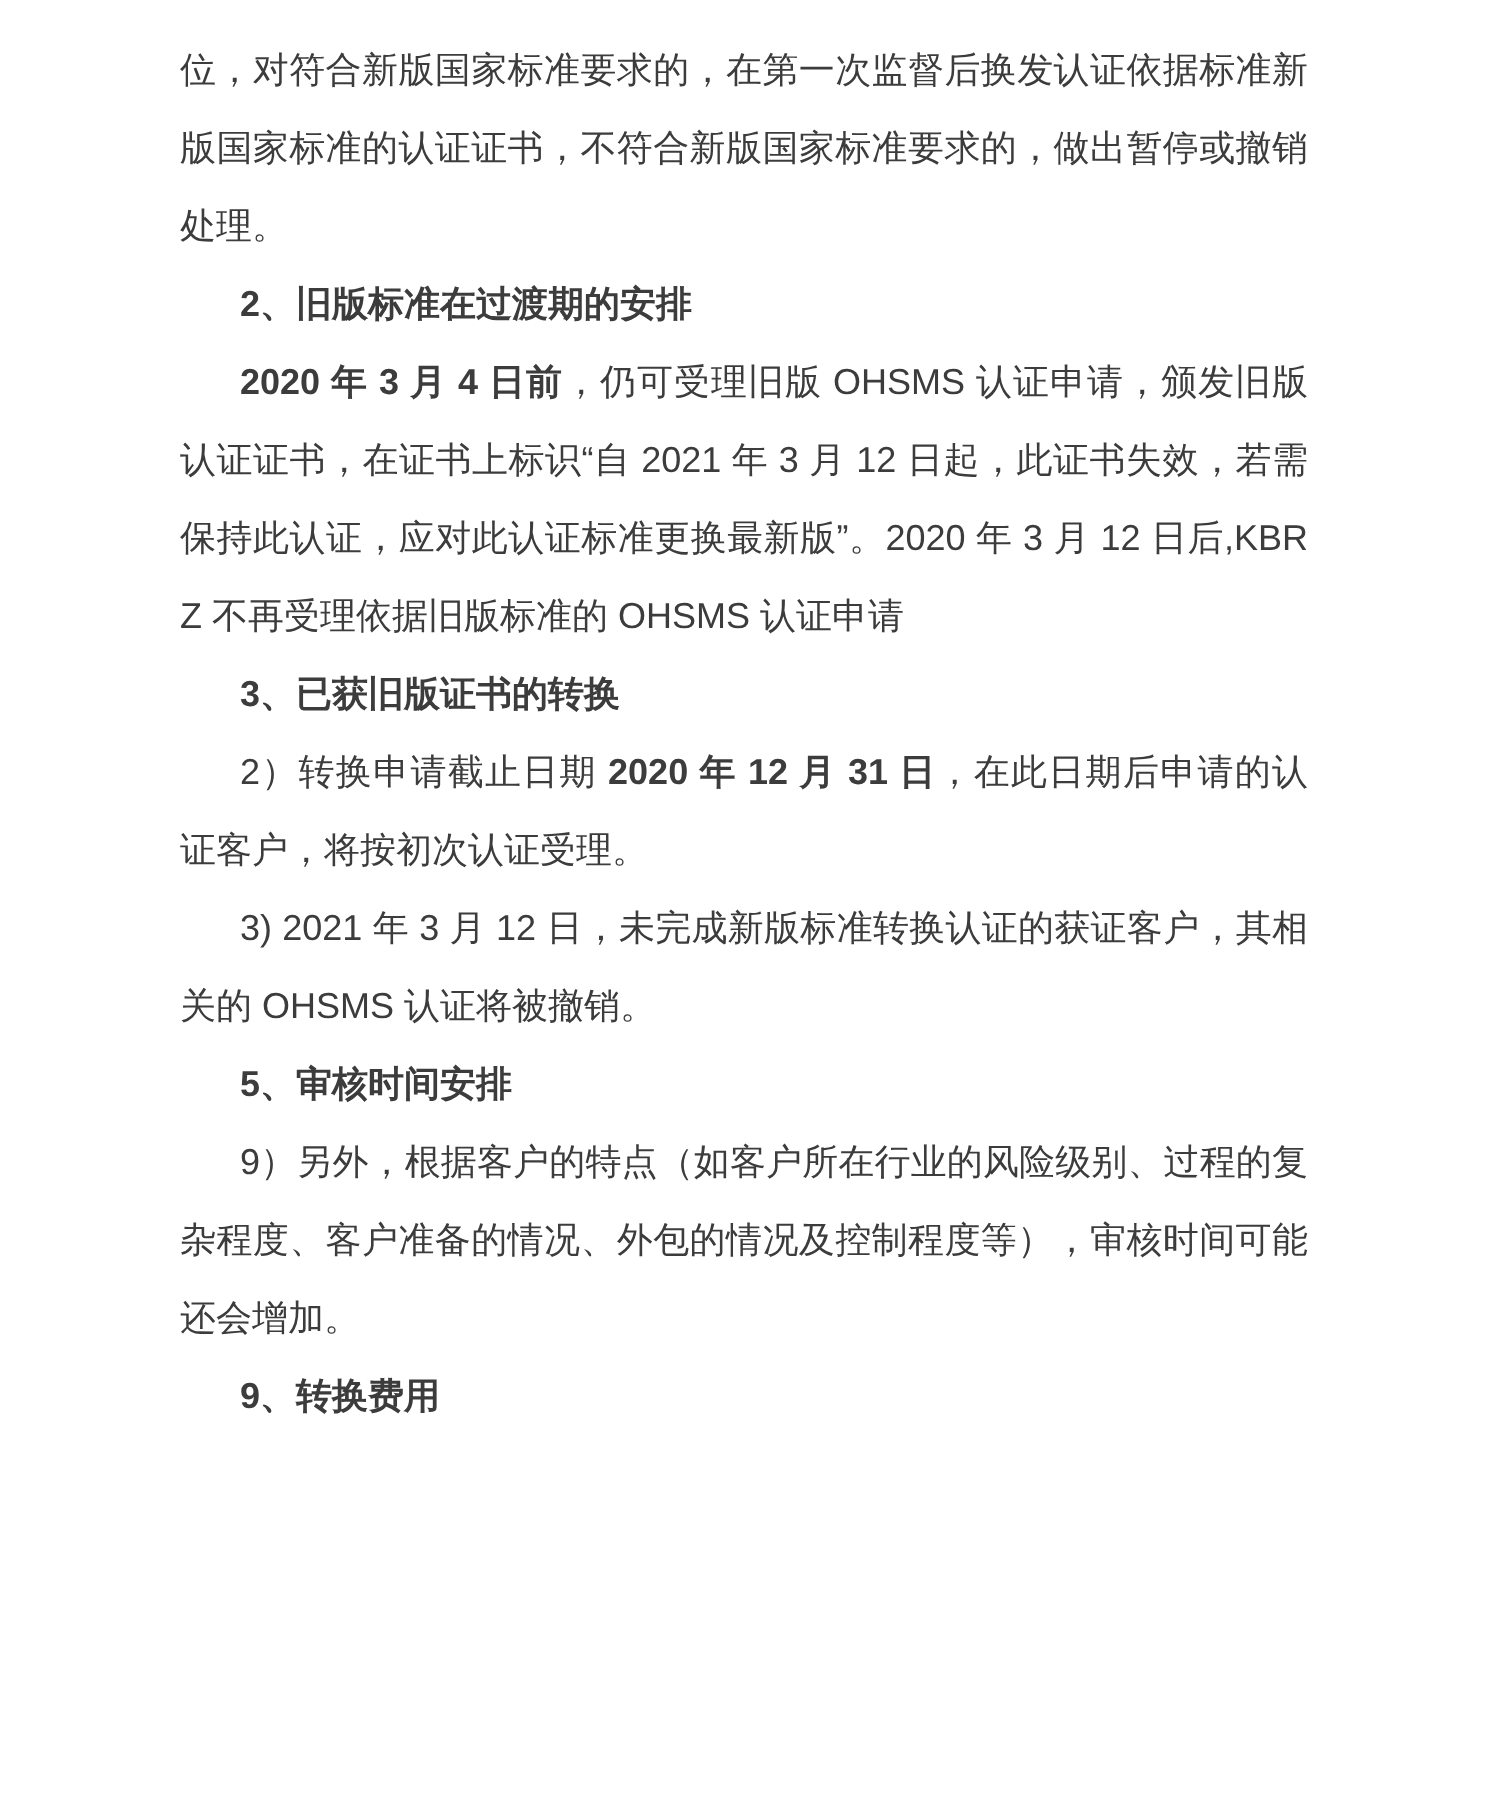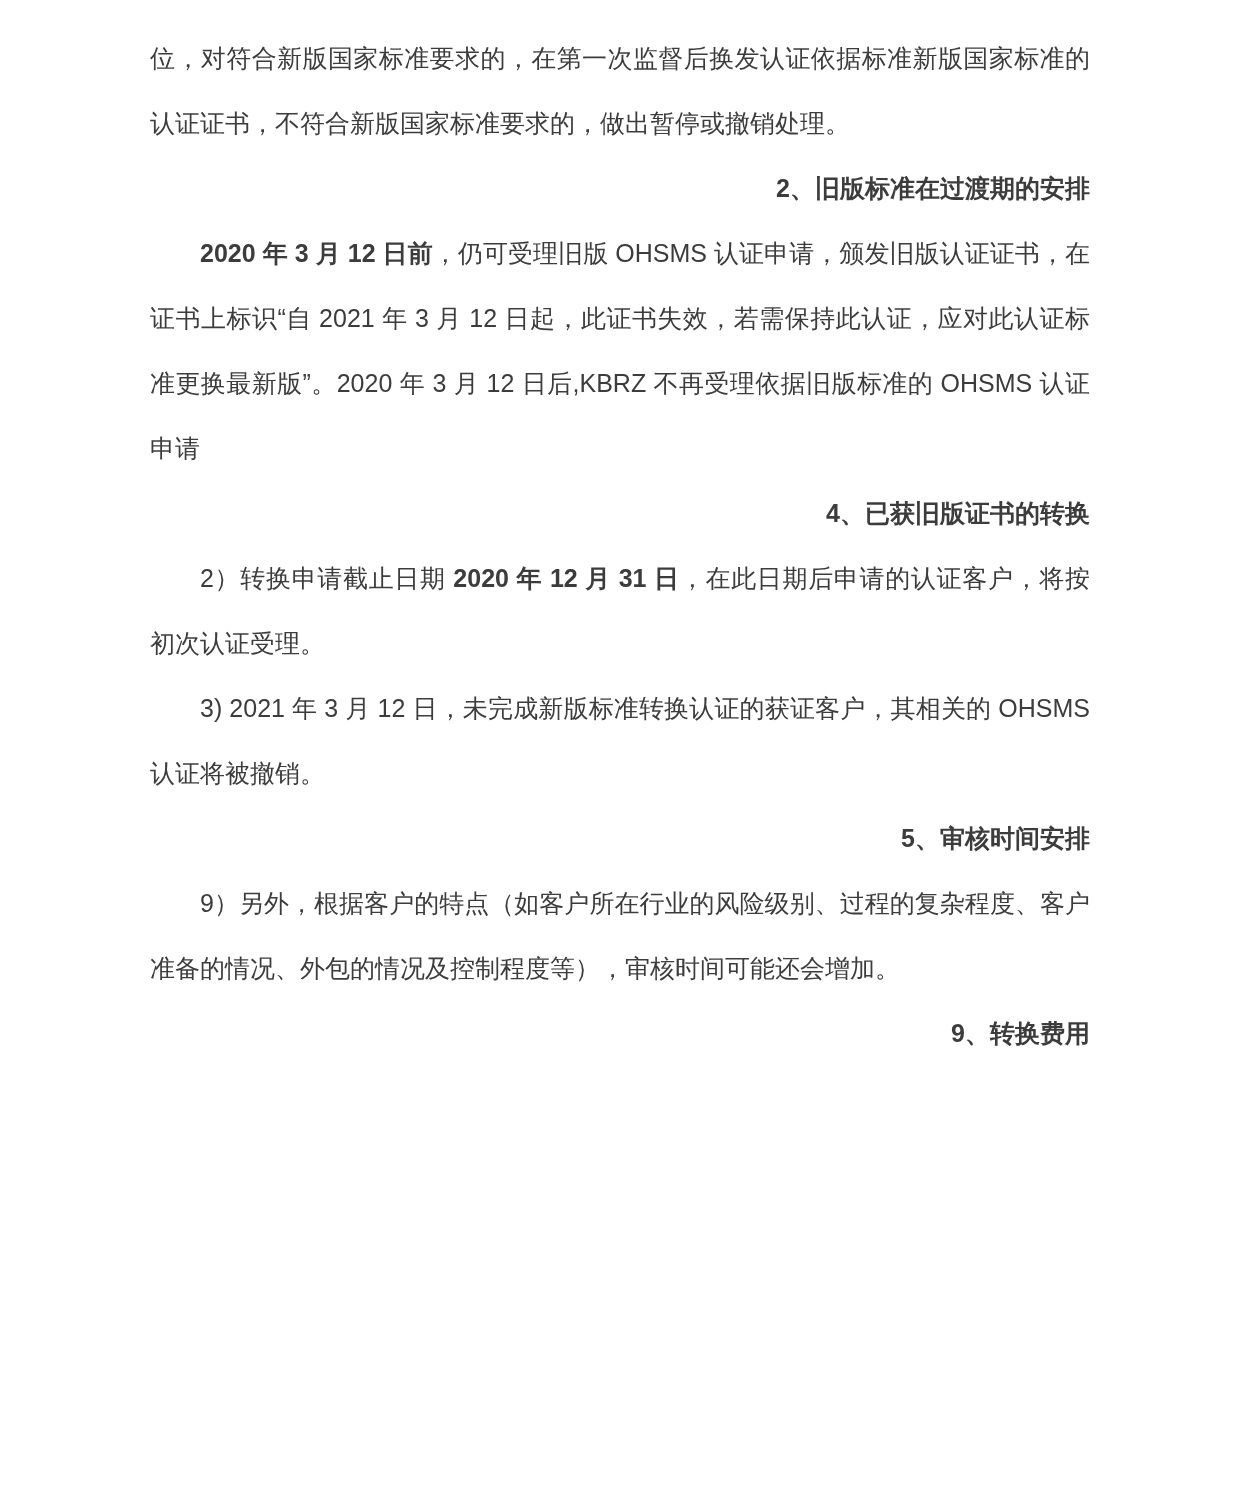--- a/index.html
+++ b/index.html
@@ -17,44 +17,44 @@
     color: #3c3c3c;
   }
   .doc {
     position: absolute;
     left: 150px;
     top: 26px;
     width: 940px;
   }
   .para {
     margin: 0;
-    font-size: 25px;
+    font-size: 30px;
     line-height: 65px;
     text-align: justify;
     word-break: break-all;
   }
   .para.indent {
     text-indent: 50px;
   }
   .para.heading {
     font-weight: bold;
-    text-align: right;
+    text-align: left;
   }
   .run.bold {
     font-weight: bold;
   }
 </style>
 </head>
 <body>
 
 <div class="page">
   <div class="doc">
       <p class="para"><span class="run">位，对符合新版国家标准要求的，在第一次监督后换发认证依据标准新版国家标准的认证证书，不符合新版国家标准要求的，做出暂停或撤销处理。</span></p>
       <p class="para indent heading"><span class="run bold">2、旧版标准在过渡期的安排</span></p>
-      <p class="para indent"><span class="run bold">2020 年 3 月 12 日前</span><span class="run">，仍可受理旧版 OHSMS 认证申请，颁发旧版认证证书，在证书上标识“自 2021 年 3 月 12 日起，此证书失效，若需保持此认证，应对此认证标准更换最新版”。2020 年 3 月 12 日后,KBRZ 不再受理依据旧版标准的 OHSMS 认证申请</span></p>
-      <p class="para indent heading"><span class="run bold">4、已获旧版证书的转换</span></p>
+      <p class="para indent"><span class="run bold">2020 年 3 月 4 日前</span><span class="run">，仍可受理旧版 OHSMS 认证申请，颁发旧版认证证书，在证书上标识“自 2021 年 3 月 12 日起，此证书失效，若需保持此认证，应对此认证标准更换最新版”。2020 年 3 月 12 日后,KBRZ 不再受理依据旧版标准的 OHSMS 认证申请</span></p>
+      <p class="para indent heading"><span class="run bold">3、已获旧版证书的转换</span></p>
       <p class="para indent"><span class="run">2）转换申请截止日期 </span><span class="run bold">2020 年 12 月 31 日</span><span class="run">，在此日期后申请的认证客户，将按初次认证受理。</span></p>
       <p class="para indent"><span class="run">3) 2021 年 3 月 12 日，未完成新版标准转换认证的获证客户，其相关的 OHSMS 认证将被撤销。</span></p>
       <p class="para indent heading"><span class="run bold">5、审核时间安排</span></p>
       <p class="para indent"><span class="run">9）另外，根据客户的特点（如客户所在行业的风险级别、过程的复杂程度、客户准备的情况、外包的情况及控制程度等），审核时间可能还会增加。</span></p>
       <p class="para indent heading"><span class="run bold">9、转换费用</span></p>
     </div>
 </div>
 
 </body></html>

